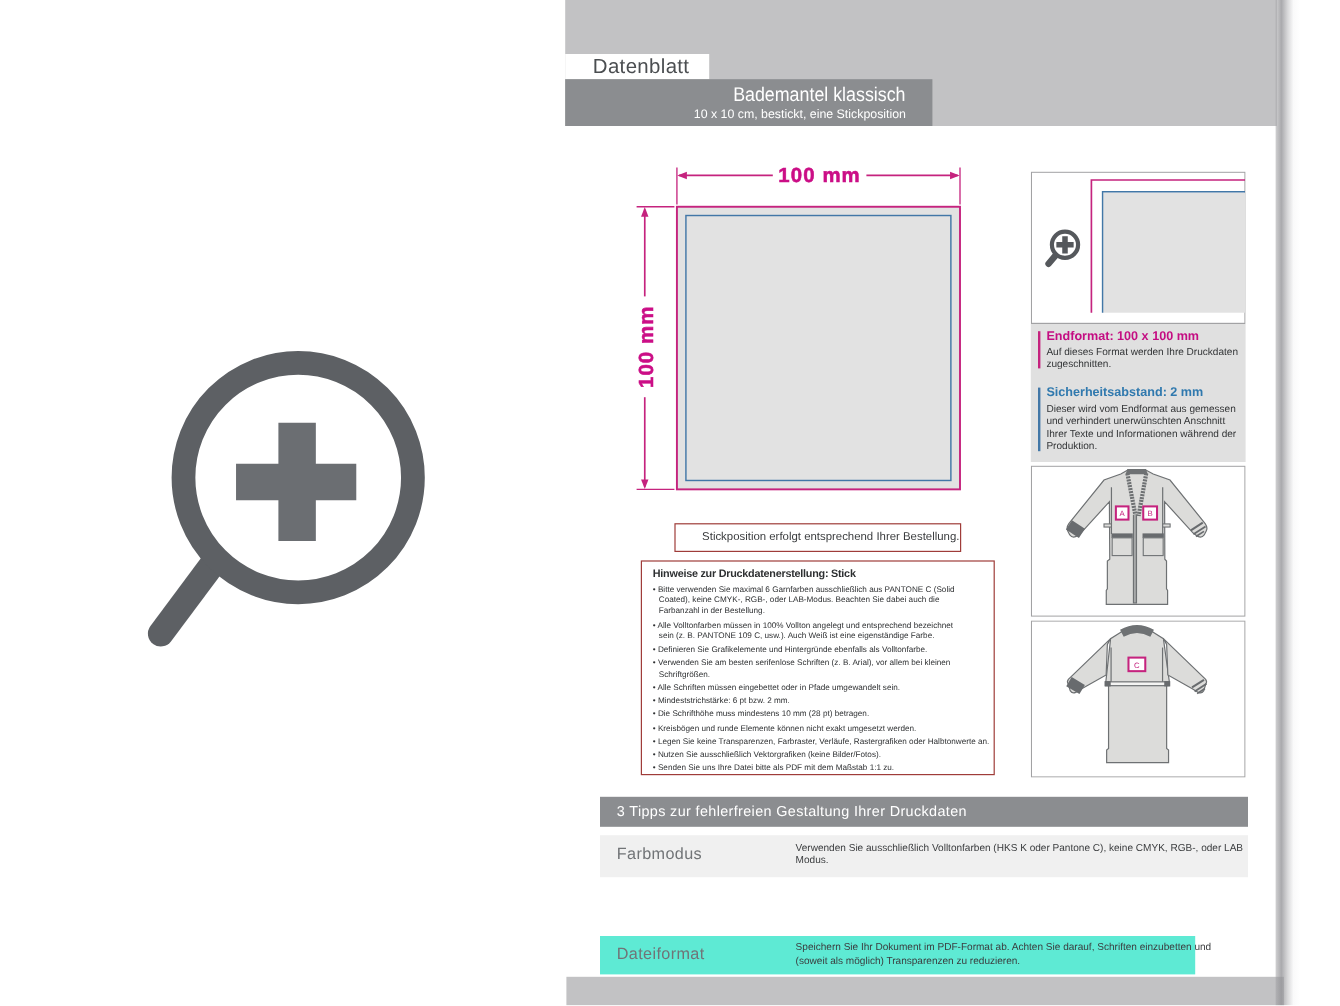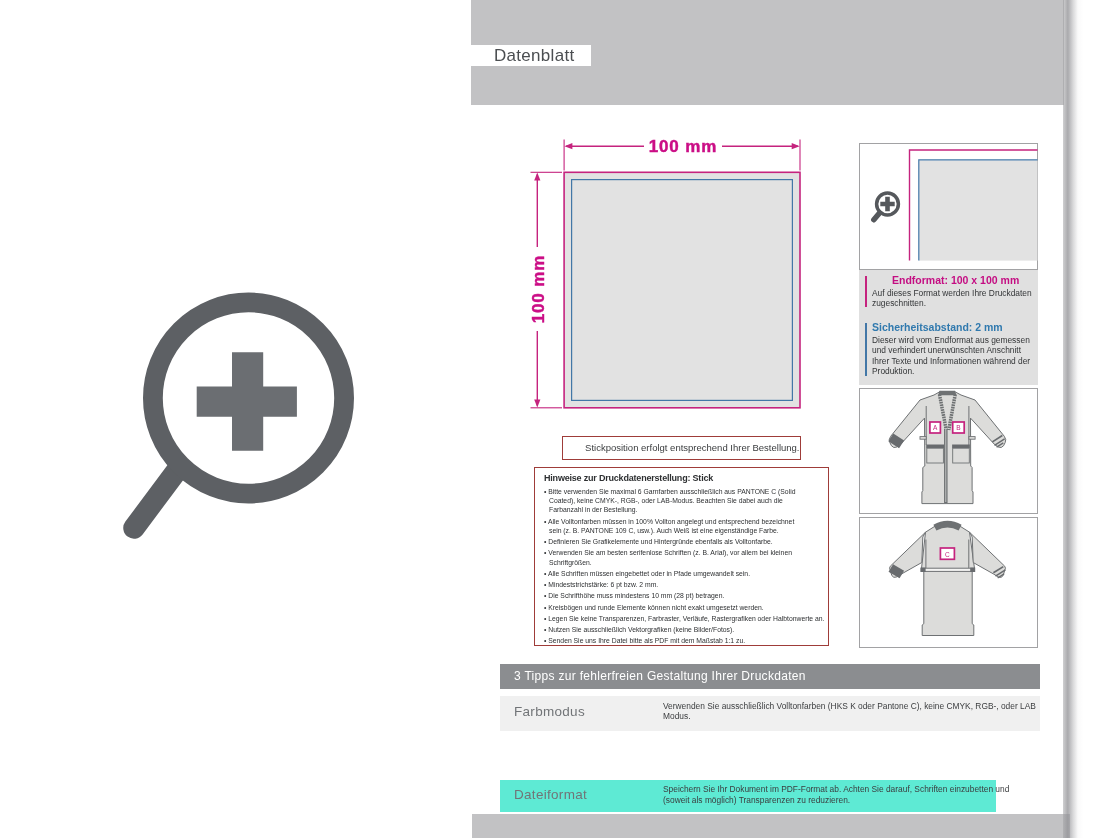--- a/index.html
+++ b/index.html
@@ -16,20 +16,26 @@
     <line x1="178" y1="469" x2="134" y2="528" stroke="#5d6064" stroke-width="21.5" stroke-linecap="round"></line>
     <circle cx="248.5" cy="398" r="95.6" fill="none" stroke="#5d6064" stroke-width="19.8"></circle>
     <path d="M232,386.4 h-35.3 v30.4 h35.3 v34 h31.2 v-34 h33.7 v-30.4 h-33.7 v-34.1 h-31.2 z" fill="#6b6e72"></path>
   </svg>
 
   <div class="abs" style="left:471px;top:0;width:593px;height:105px;background:#c2c2c4;"></div>
 
   <div class="abs" style="left:471px;top:45px;width:97px;height:21px;background:#ffffff;
        font-size:17px;line-height:21px;color:#4b4e51;padding-left:23px;letter-spacing:0.3px;">Datenblatt</div>
 
+  <div class="abs" style="left:471px;top:66px;width:306px;height:39px;background:#8b8d90;color:#ffffff;">
+
+    <div class="abs" style="right:22px;top:3.5px;font-size:16.5px;letter-spacing:0;transform:scaleX(0.9);transform-origin:right;">Bademantel klassisch</div>
+
+    <div class="abs" style="right:22px;top:24px;font-size:10.3px;letter-spacing:0;">10 x 10 cm, bestickt, eine Stickposition</div>
+  </div>
 
   <svg class="abs" style="left:515px;top:130px;" width="300" height="290" viewBox="515 130 300 290">
 
     <rect x="564.1" y="172.3" width="235.9" height="235.5" fill="#e2e2e2" stroke="#c5237e" stroke-width="1.6"></rect>
 
     <rect x="571.6" y="179.6" width="220.8" height="220.8" fill="none" stroke="#4277a7" stroke-width="1.2"></rect>
 
     <g stroke="#c5237e" stroke-width="1.1">
       <line x1="564.1" y1="139.5" x2="564.1" y2="170.5"></line>
       <line x1="800" y1="139.5" x2="800" y2="170.5"></line>
@@ -91,21 +97,21 @@
       <circle cx="887.5" cy="204" r="10.9" fill="none" stroke="#55585c" stroke-width="3.5"></circle>
       <line x1="879.5" y1="213" x2="873.8" y2="219.8" stroke="#55585c" stroke-width="5.4" stroke-linecap="round"></line>
       <path d="M885.2,196.8 h4.6 v4.9 h4.9 v4.6 h-4.9 v4.9 h-4.6 v-4.9 h-4.9 v-4.6 h4.9 z" fill="#55585c"></path>
     </g>
   </svg>
 
   <div class="abs" style="left:859px;top:269.5px;width:178.5px;height:115.5px;background:#e0e0e0;">
 
     <div class="abs" style="left:6px;top:6px;width:2px;height:31px;background:#c5237e;"></div>
 
-    <div class="abs" style="left:13px;top:4px;font-size:10.5px;font-weight:bold;color:#c40d82;margin-left:20px;">Endformat: 100 x 100 mm</div>
+    <div class="abs" style="left:13px;top:4px;font-size:10.5px;font-weight:bold;color:#c40d82;">Endformat: 100 x 100 mm</div>
 
     <div class="abs" style="left:13px;top:18px;width:160px;font-size:8.4px;line-height:10.2px;color:#333537;">Auf dieses Format werden Ihre Druckdaten zugeschnitten.</div>
 
     <div class="abs" style="left:6px;top:53px;width:2px;height:53px;background:#4277a7;"></div>
 
     <div class="abs" style="left:13px;top:51px;font-size:10.5px;font-weight:bold;color:#3079ae;">Sicherheitsabstand: 2 mm</div>
 
     <div class="abs" style="left:13px;top:65px;width:164px;font-size:8.4px;line-height:10.6px;color:#333537;">Dieser wird vom Endformat aus gemessen und verhindert unerwünschten Anschnitt Ihrer Texte und Informationen während der Produktion.</div>
   </div>
 

